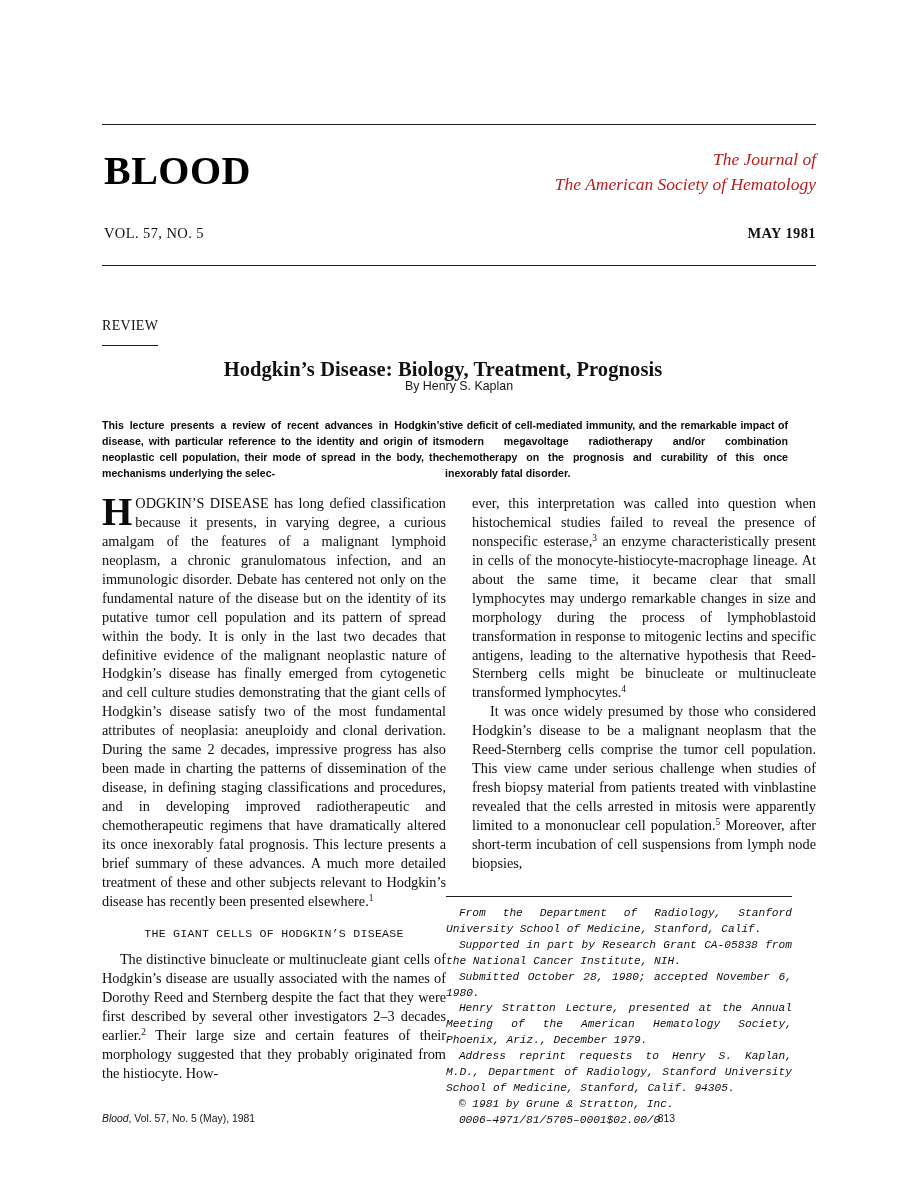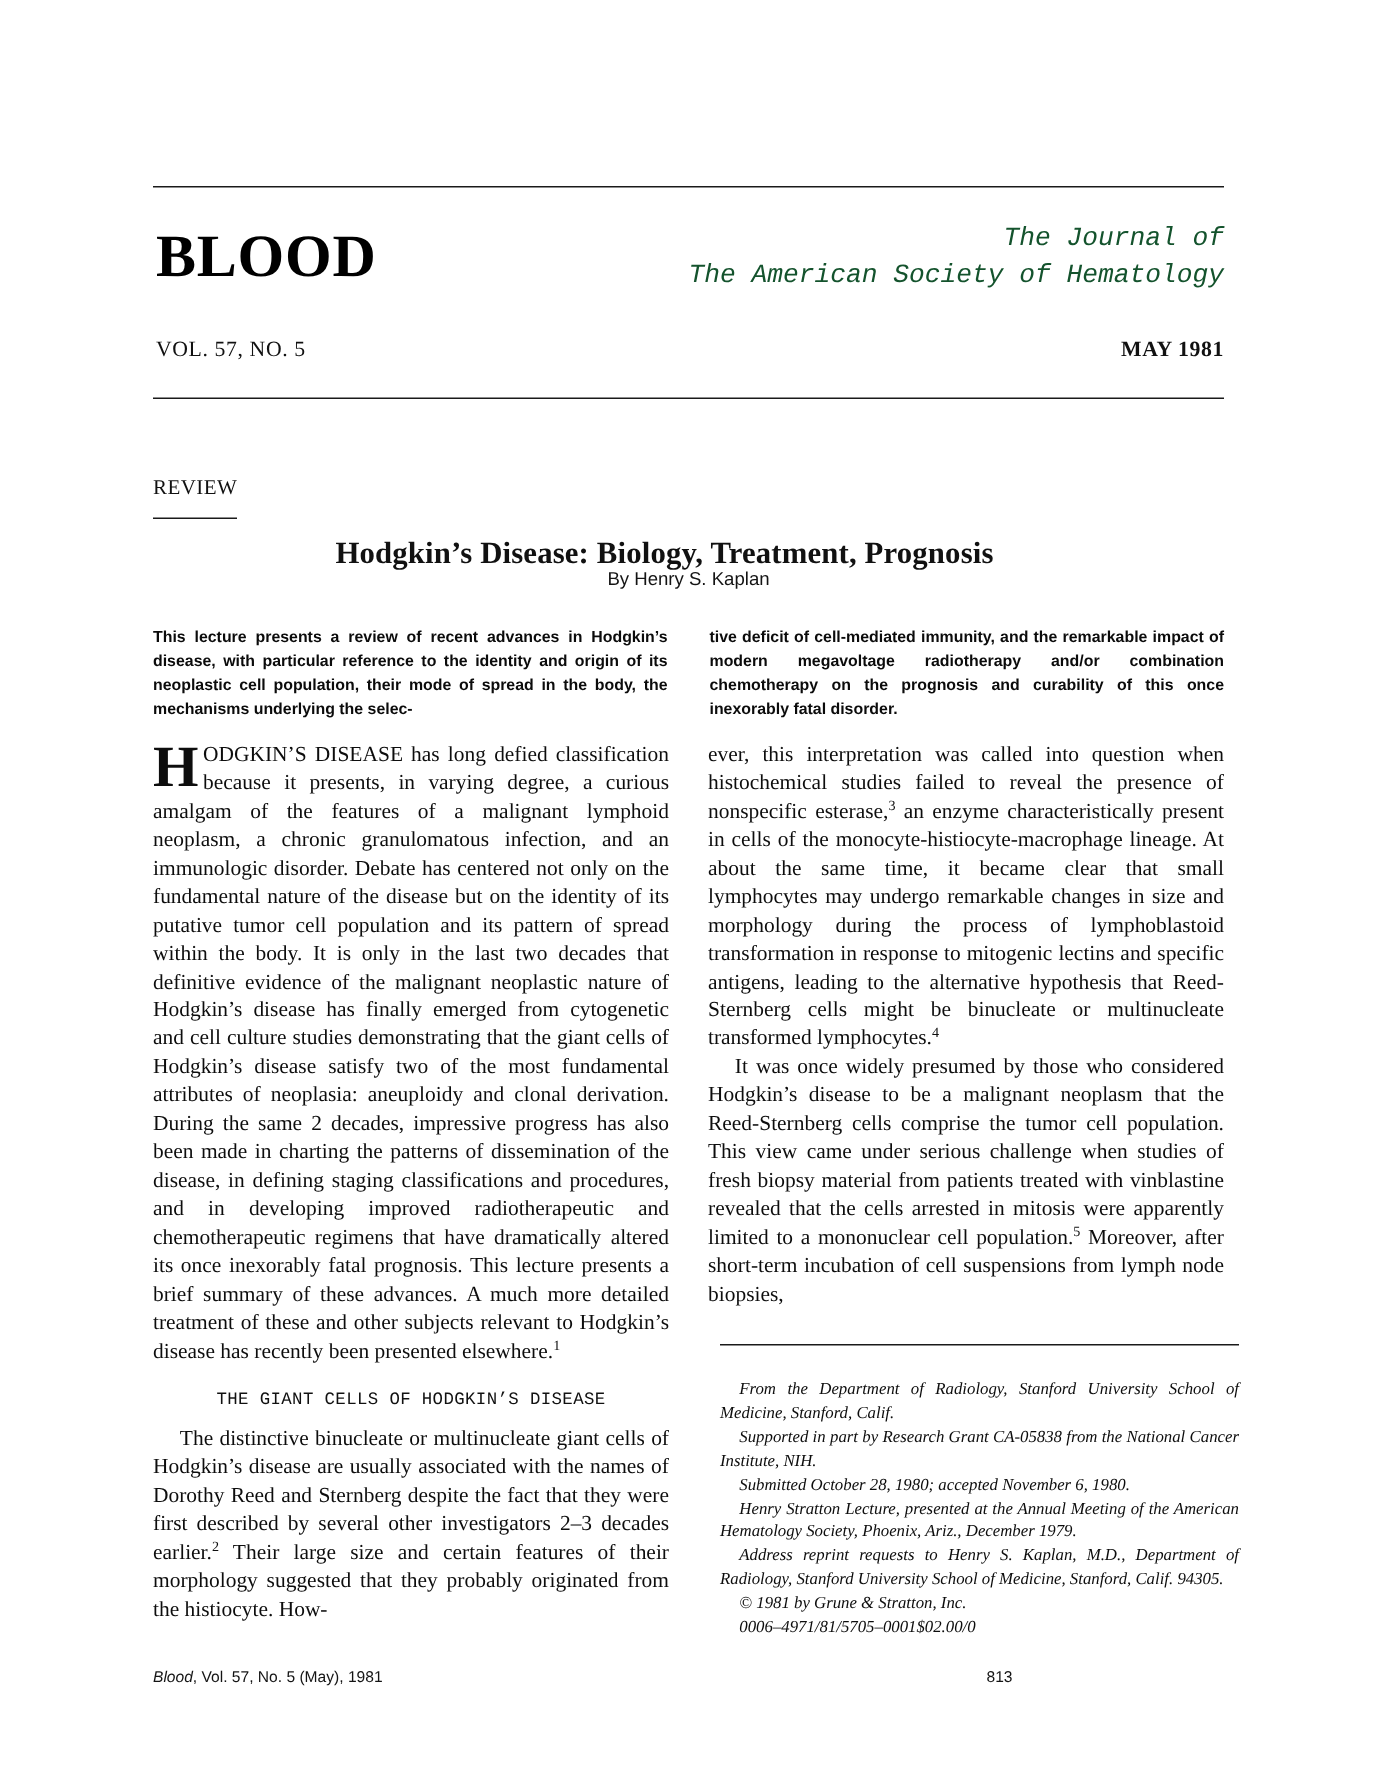--- a/index.html
+++ b/index.html
@@ -45,25 +45,25 @@
     font-size: 40px;
     letter-spacing: 0.5px;
     color: #000;
     line-height: 1;
   }
   .society {
     position: absolute;
     right: 0px;
     top: 22px;
     text-align: right;
-    font-family: Liberation Mono, monospace;
+    font-family: Liberation Serif, serif;
     font-style: italic;
     font-size: 17.5px;
     line-height: 1.45;
-    color: #14532d;
+    color: #b91c1c;
   }
   .society div { white-space: nowrap; }
   .masthead-bottom {
     position: relative;
     height: 48px;
   }
   .vol {
     position: absolute;
     left: 2px;
     top: 8px;
@@ -113,21 +113,20 @@
     color: #141414;
   }
 
   
   .abstract {
     position: absolute;
     left: 102px;
     top: 417px;
     width: 714px;
     display: flex;
-    gap: 28px;
   }
   .abstract p {
     margin: 0;
     width: 343px;
     font-family: "Liberation Sans", "DejaVu Sans", sans-serif;
     font-weight: bold;
     font-size: 10.6px;
     line-height: 1.52;
     text-align: justify;
     color: #0b0b0b;
@@ -178,26 +177,26 @@
 
   sup {
     font-size: 0.66em;
     line-height: 0;
     vertical-align: 0.52em;
   }
 
   
   .footnotes {
     position: absolute;
-    left: 480px;
+    left: 446px;
     top: 896px;
     width: 346px;
     border-top: 1.2px solid #1a1a1a;
-    padding-top: 22px;
-    font-family: Liberation Serif, serif;
+    padding-top: 9px;
+    font-family: Liberation Mono, monospace;
     font-style: italic;
     font-size: 11.2px;
     line-height: 1.42;
     text-align: justify;
     color: #0d0d0d;
   }
   .footnotes p {
     margin: 0;
     text-indent: 1.15em;
   }

